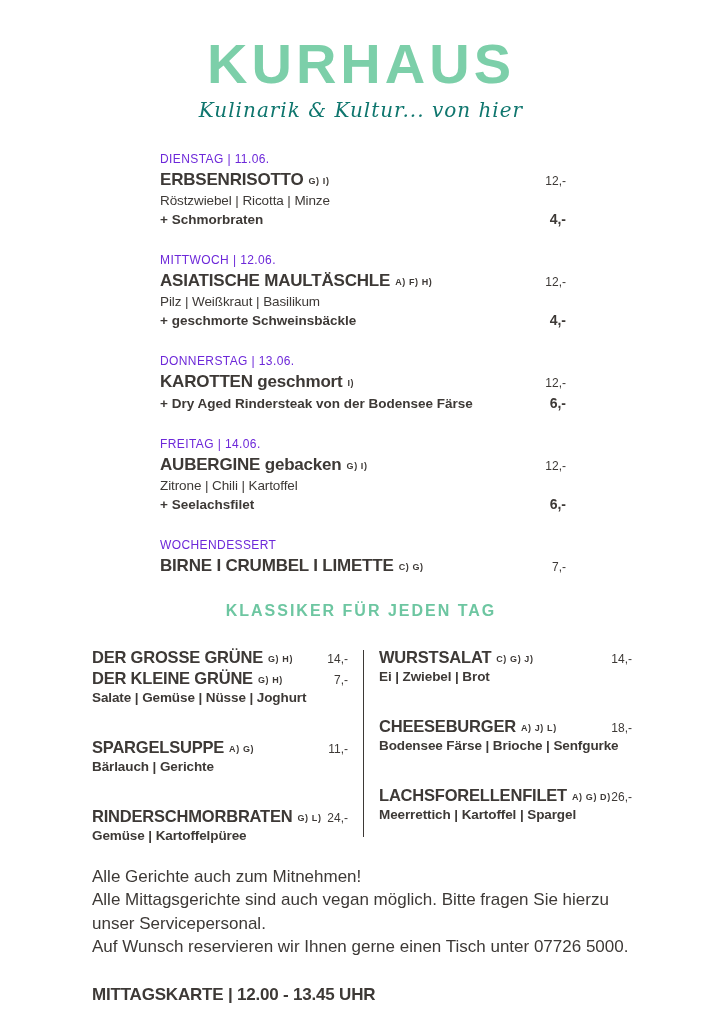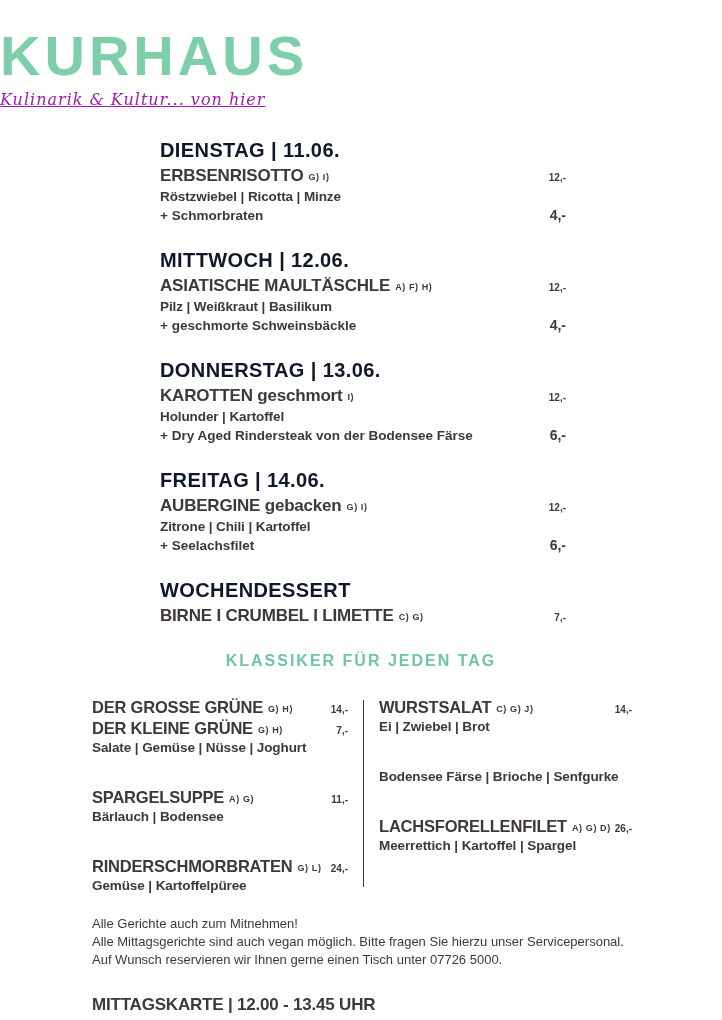--- a/index.html
+++ b/index.html
@@ -4,42 +4,42 @@
 <style>
   html,body{margin:0;padding:0;}
   body{
     width:722px;height:1020px;background:#ffffff;
     font-family:"Liberation Sans",sans-serif;color:#3d3936;
     overflow:hidden;
   }
   .page{position:relative;width:722px;height:1020px;}
 
   
-  .header{padding-top:28px;}
+  .header{padding-top:36px;text-align:center;}
   .logo{
     font-size:56px;font-weight:bold;letter-spacing:4px;
     color:#7ccfa9;line-height:1.0;
   }
   .tagline{
     margin-top:6px;font-family:"DejaVu Serif",serif;font-style:italic;
-    font-size:16px;letter-spacing:1px;color:#a21caf;text-decoration:underline;
+    font-size:20px;letter-spacing:1px;color:#0f766e;
   }
 
   
   .week{margin:30px 0 0 160px;width:406px;}
   .day{margin-bottom:26px;}
   .day-header{
-    color:#0f172a;font-size:20px;font-weight:bold;
+    color:#6d28d9;font-size:12px;font-weight:normal;
     letter-spacing:0.4px;margin-bottom:4px;
   }
   .dish-row{display:flex;justify-content:space-between;align-items:baseline;}
   .dish-name{font-size:17px;font-weight:bold;letter-spacing:-0.2px;}
   .allergens{font-size:9px;font-weight:bold;letter-spacing:0.6px;margin-left:5px;position:relative;top:-1px;}
-  .price{font-size:10px;font-weight:bold;white-space:nowrap;}
-  .desc{font-size:13.5px;font-weight:bold;margin-top:3px;letter-spacing:-0.1px;}
+  .price{font-size:12px;font-weight:normal;white-space:nowrap;}
+  .desc{font-size:13.5px;font-weight:normal;margin-top:3px;letter-spacing:-0.1px;}
   .supp-row{display:flex;justify-content:space-between;align-items:flex-end;font-size:13.5px;font-weight:bold;margin-top:3px;}
   .supp-price{font-size:14px;font-weight:bold;}
   .dessert .dish-row{margin-top:2px;}
 
   
   .klassiker-title{
     text-align:center;color:#6dc6a1;font-size:16px;font-weight:bold;
     letter-spacing:2px;margin-top:24px;
   }
   .klassiker-cols{display:flex;margin:28px 0 0 92px;width:540px;}
@@ -48,21 +48,21 @@
   .kdivider{width:1px;background:#3d3936;margin:2px 15px 6px 15px;}
   .kcol-right{flex:1;}
   .kitem{margin-bottom:33px;}
   .kitem:last-child{margin-bottom:0;}
   .kline{display:flex;justify-content:space-between;align-items:baseline;margin-bottom:2px;}
   .kname{font-size:16.5px;font-weight:bold;letter-spacing:-0.2px;}
   .kdesc{font-size:13.5px;font-weight:bold;margin-top:2px;letter-spacing:-0.1px;}
 
   
   .footer{margin:22px 0 0 92px;width:548px;}
-  .notes{font-size:13px;line-height:1.38;color:#3d3936;}
+  .notes{font-size:17px;line-height:1.38;color:#3d3936;}
   .hours-title{font-size:17px;font-weight:bold;margin-top:26px;letter-spacing:-0.2px;}
 </style>
 </head>
 <body>
 
 <div class="page">
 
   <div class="header">
     <div class="logo">KURHAUS</div>
     <div class="tagline">Kulinarik &amp; Kultur... von hier</div>
@@ -95,21 +95,20 @@
         <span class="supp-price">4,-</span>
       </div>
     </div>
 
     <div class="day">
       <div class="day-header">DONNERSTAG | 13.06.</div>
       <div class="dish-row">
         <span class="dish-name"><span>KAROTTEN geschmort</span><span class="allergens">I)</span></span>
         <span class="price">12,-</span>
       </div>
-      <div class="desc">Holunder | Kartoffel</div>
       <div class="supp-row">
         <span>+ Dry Aged Rindersteak von der Bodensee Färse</span>
         <span class="supp-price">6,-</span>
       </div>
     </div>
 
     <div class="day">
       <div class="day-header">FREITAG | 14.06.</div>
       <div class="dish-row">
         <span class="dish-name"><span>AUBERGINE gebacken</span><span class="allergens">G) I)</span></span>
@@ -147,21 +146,21 @@
           <span class="price">7,-</span>
         </div>
         <div class="kdesc">Salate | Gemüse | Nüsse | Joghurt</div>
       </div>
 
       <div class="kitem">
         <div class="kline">
           <span class="kname"><span>SPARGELSUPPE</span><span class="allergens">A) G)</span></span>
           <span class="price">11,-</span>
         </div>
-        <div class="kdesc">Bärlauch | Bodensee</div>
+        <div class="kdesc">Bärlauch | Gerichte</div>
       </div>
 
       <div class="kitem">
         <div class="kline">
           <span class="kname"><span>RINDERSCHMORBRATEN</span><span class="allergens">G) L)</span></span>
           <span class="price">24,-</span>
         </div>
         <div class="kdesc">Gemüse | Kartoffelpüree</div>
       </div>
     </div>
@@ -171,20 +170,24 @@
     <div class="kcol kcol-right">
       <div class="kitem">
         <div class="kline">
           <span class="kname"><span>WURSTSALAT</span><span class="allergens">C) G) J)</span></span>
           <span class="price">14,-</span>
         </div>
         <div class="kdesc">Ei | Zwiebel | Brot</div>
       </div>
 
       <div class="kitem">
+        <div class="kline">
+          <span class="kname"><span>CHEESEBURGER</span><span class="allergens">A) J) L)</span></span>
+          <span class="price">18,-</span>
+        </div>
         <div class="kdesc">Bodensee Färse | Brioche | Senfgurke</div>
       </div>
 
       <div class="kitem">
         <div class="kline">
           <span class="kname"><span>LACHSFORELLENFILET</span><span class="allergens">A) G) D)</span></span>
           <span class="price">26,-</span>
         </div>
         <div class="kdesc">Meerrettich | Kartoffel | Spargel</div>
       </div>

